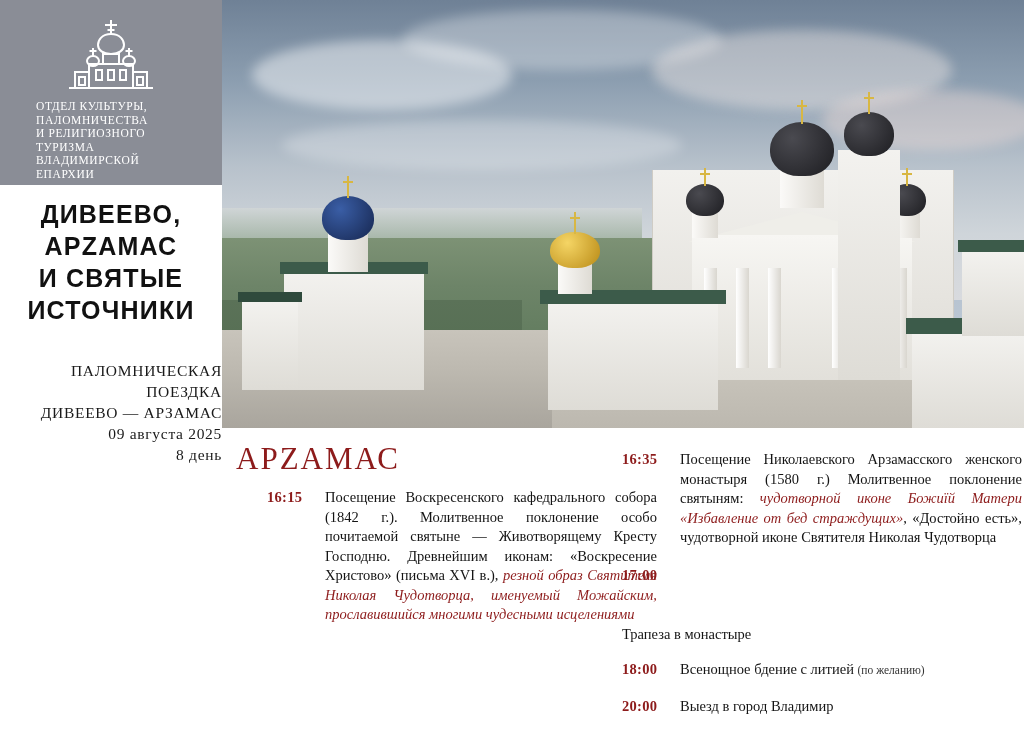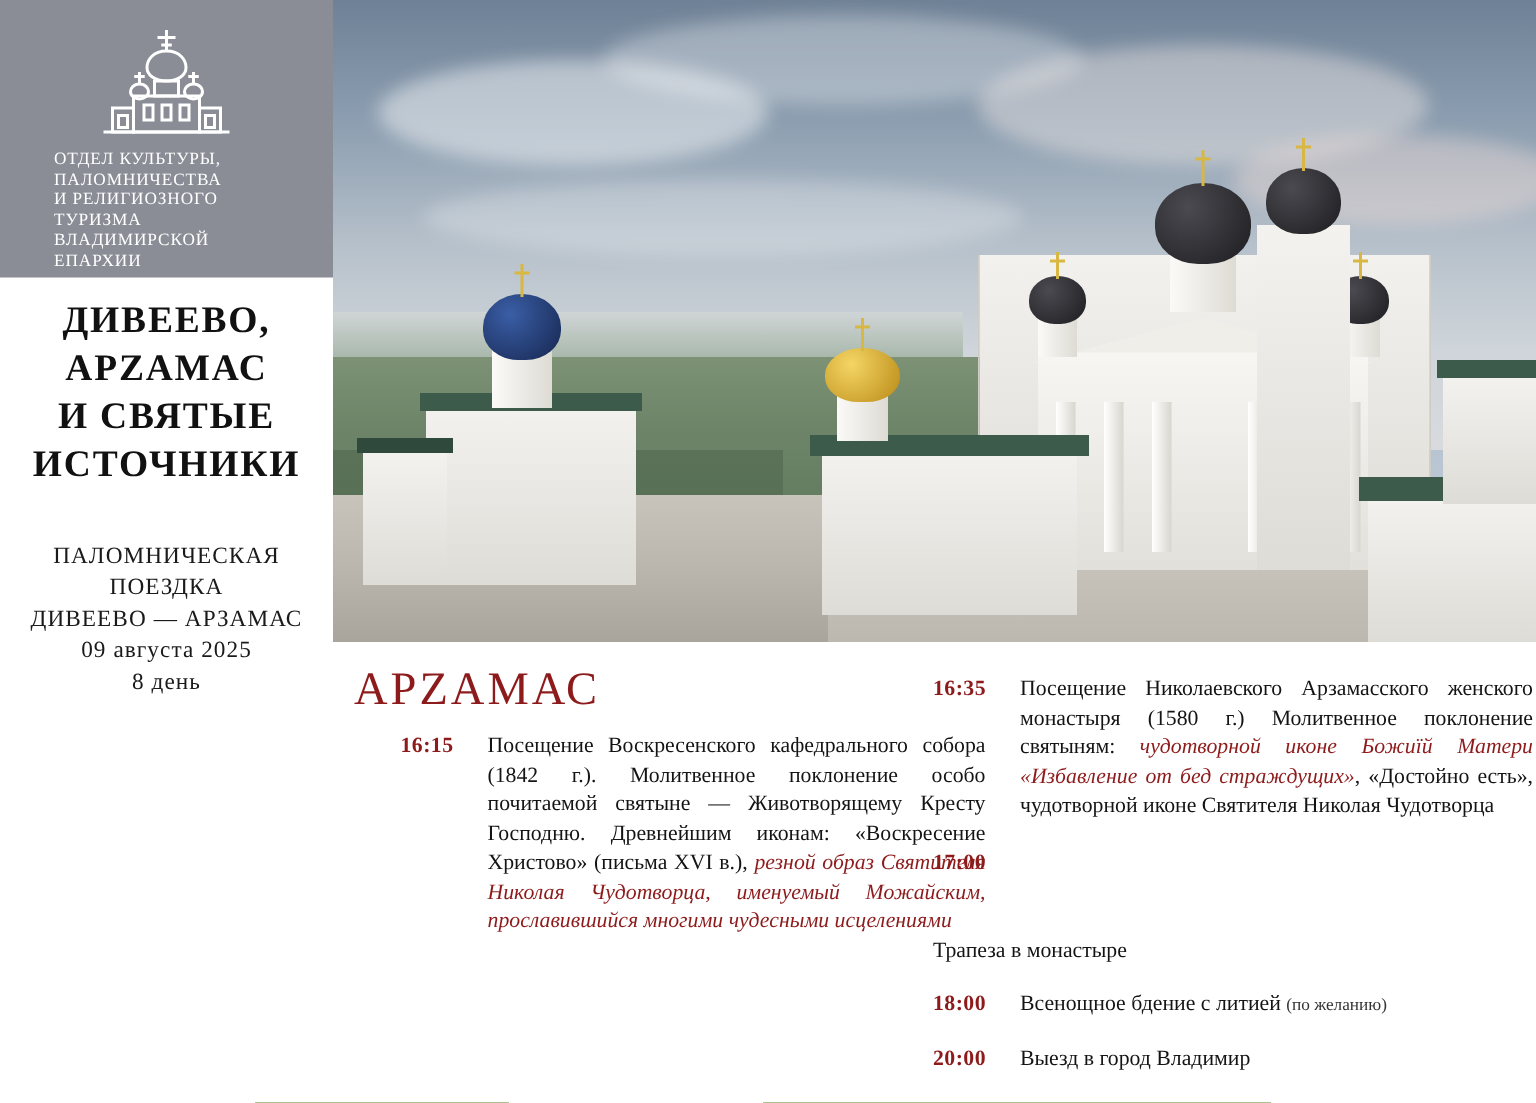--- a/index.html
+++ b/index.html
@@ -10,21 +10,21 @@
     width: 1024px;
     height: 735px;
     background: #ffffff;
     font-family: "Liberation Serif", serif;
     overflow: hidden;
   }
   .page {
     position: relative;
     width: 1024px;
     height: 735px;
-    background: #4d7c0f;
+    background: #ef4444;
   }
 
   
   .sidebar {
     position: absolute;
     left: 0; top: 0;
     width: 222px;
     height: 735px;
     background: #ffffff;
   }
@@ -60,34 +60,34 @@
 
   .title-block {
     position: absolute;
     left: 0;
     top: 198px;
     width: 222px;
     text-align: center;
   }
   .main-title {
     color: #111111;
-    font-family: Liberation Serif, serif;
+    font-family: Liberation Sans, sans-serif;
     font-size: 25px;
     line-height: 32px;
     letter-spacing: 1.2px;
     font-weight: bold;
     text-transform: uppercase;
     padding: 0 8px;
   }
   .sub-block {
     position: absolute;
     left: 0;
     top: 360px;
     width: 222px;
-    text-align: center;
+    text-align: right;
     color: #1a1a1a;
     font-family: "Liberation Serif", serif;
     font-size: 15.5px;
     line-height: 21px;
     letter-spacing: 0.7px;
   }
   .sub-block .ln {
     display: block;
   }
   .sub-up {

